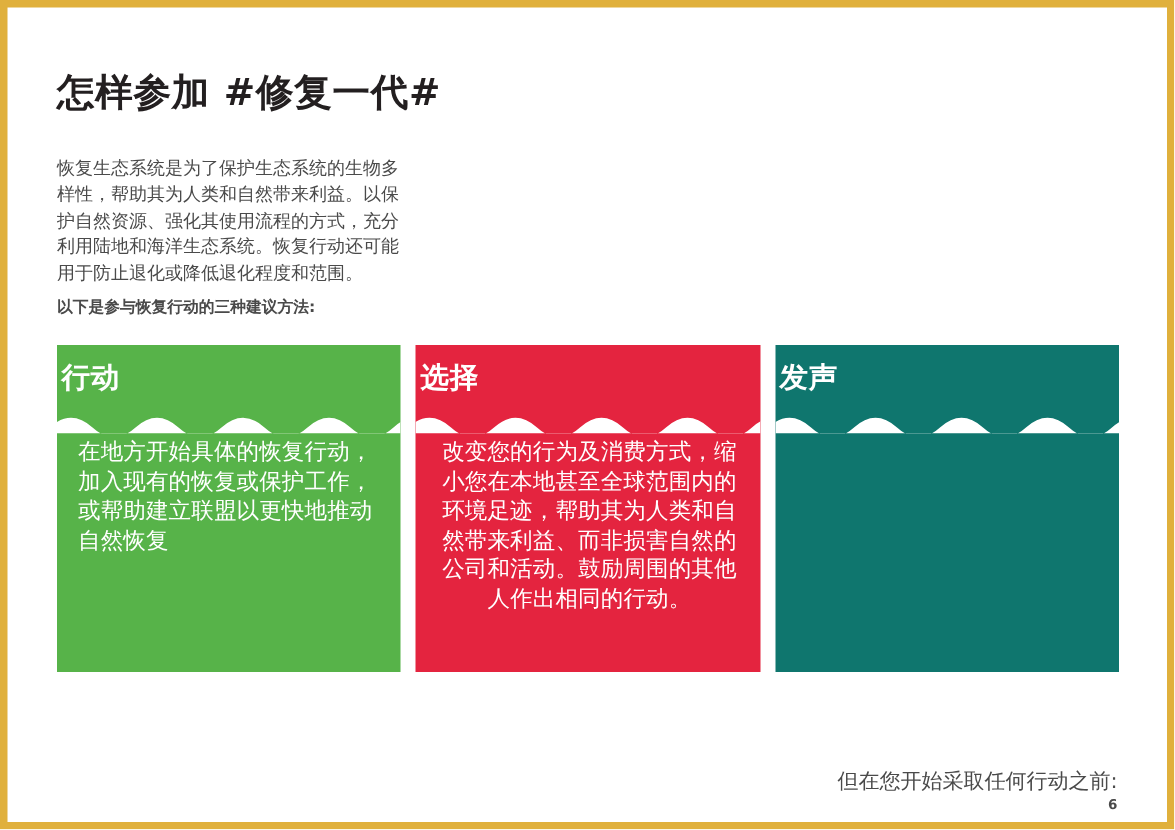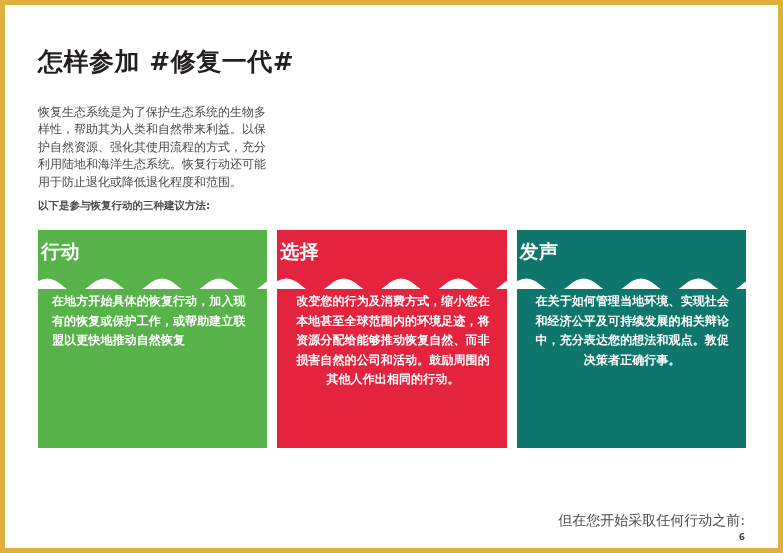--- a/index.html
+++ b/index.html
@@ -103,22 +103,22 @@
     top: 42px;
     width: 100%;
     height: 17px;
     display: block;
   }
   .card-body {
     position: absolute;
     left: 14px;
     top: 62px;
     right: 12px;
-    font-size: 12px;
-    font-weight: bold;
+    font-size: 15px;
+    font-weight: normal;
     line-height: 19.5px;
     color: #ffffff;
     letter-spacing: 0.1px;
   }
 
   .footer-note {
     position: absolute;
     right: 38px;
     top: 512px;
     font-size: 14px;
@@ -157,29 +157,28 @@
           <path d="M -5 13 Q 9.4 0 23.75 13 T 52.5 13 T 81.25 13 T 110 13 T 138.75 13 T 167.5 13 T 196.25 13 T 225 13 T 253.75 13 L 253.75 17 L -5 17 Z" fill="#ffffff"></path>
         </svg>
         <div class="card-body">在地方开始具体的恢复行动，加入现有的恢复或保护工作，或帮助建立联盟以更快地推动自然恢复</div>
       </div>
 
       <div class="card" id="card-1" style="background: rgb(228, 36, 63); text-align: center;">
         <div class="card-title">选择</div>
         <svg class="card-wave" viewBox="0 0 230 17" preserveAspectRatio="none">
           <path d="M -5 13 Q 9.4 0 23.75 13 T 52.5 13 T 81.25 13 T 110 13 T 138.75 13 T 167.5 13 T 196.25 13 T 225 13 T 253.75 13 L 253.75 17 L -5 17 Z" fill="#ffffff"></path>
         </svg>
-        <div class="card-body">改变您的行为及消费方式，缩小您在本地甚至全球范围内的环境足迹，将资源分配给能够推动恢复自然、而非损害自然的公司和活动。鼓励周围的其他人作出相同的行动。</div>
+        <div class="card-body">改变您的行为及消费方式，缩小您在本地甚至全球范围内的环境足迹，帮助其为人类和自然带来利益、而非损害自然的公司和活动。鼓励周围的其他人作出相同的行动。</div>
       </div>
 
       <div class="card" id="card-2" style="background: #0f766e; text-align: center;">
         <div class="card-title">发声</div>
         <svg class="card-wave" viewBox="0 0 230 17" preserveAspectRatio="none">
           <path d="M -5 13 Q 9.4 0 23.75 13 T 52.5 13 T 81.25 13 T 110 13 T 138.75 13 T 167.5 13 T 196.25 13 T 225 13 T 253.75 13 L 253.75 17 L -5 17 Z" fill="#ffffff"></path>
         </svg>
-        <div class="card-body">在关于如何管理当地环境、实现社会和经济公平及可持续发展的相关辩论中，充分表达您的想法和观点。敦促决策者正确行事。</div>
       </div>
 
     </div>
 
     <div class="footer-note">但在您开始采取任何行动之前:</div>
 
     <div class="page-number">6</div>
 
   </div>
 </div>

